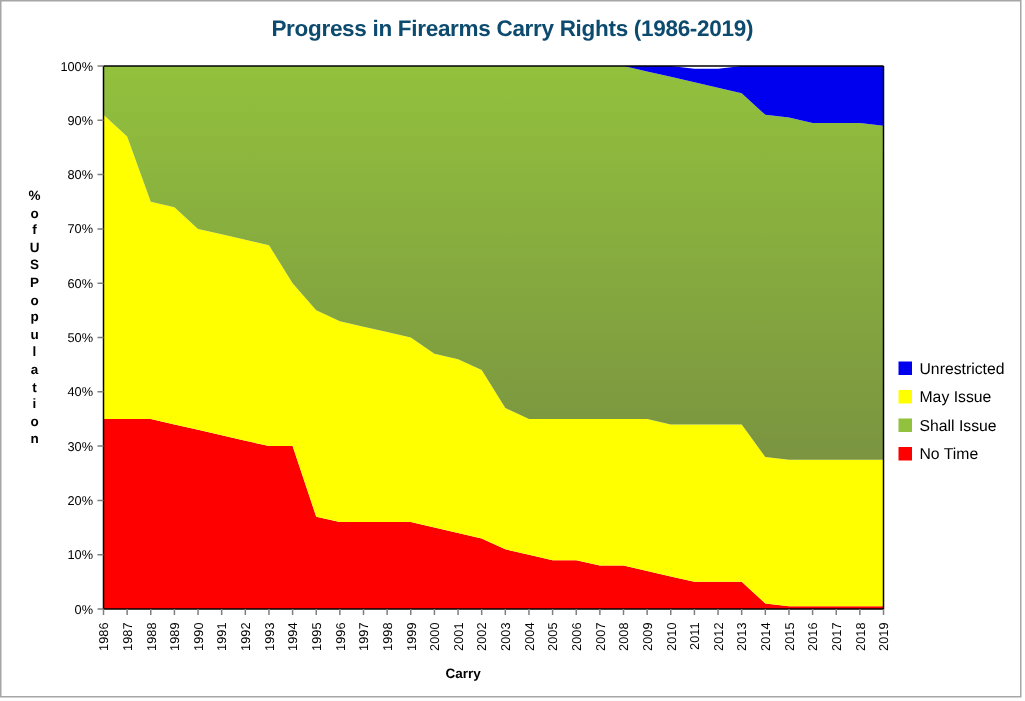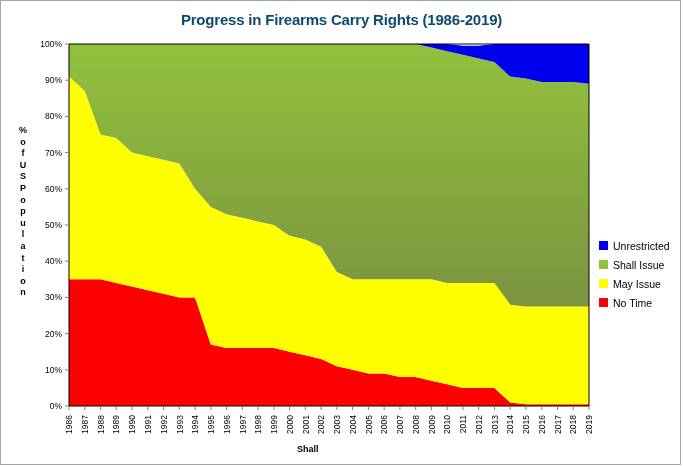--- a/index.html
+++ b/index.html
@@ -236,34 +236,34 @@
       <span>p</span>
       <span>u</span>
       <span>l</span>
       <span>a</span>
       <span>t</span>
       <span>i</span>
       <span>o</span>
       <span>n</span>
     </div>
 
-  <div id="xlabel">Shall</div>
+  <div id="xlabel">Carry</div>
 
   <div id="legend">
       <div class="legend-row">
         <span class="legend-swatch" style="background: rgb(0, 0, 238);"></span>
         <span class="legend-text">Unrestricted</span>
       </div>
       <div class="legend-row">
+        <span class="legend-swatch" style="background: rgb(255, 255, 0);"></span>
+        <span class="legend-text">May Issue</span>
+      </div>
+      <div class="legend-row">
         <span class="legend-swatch" style="background: rgb(146, 193, 61);"></span>
         <span class="legend-text">Shall Issue</span>
       </div>
       <div class="legend-row">
-        <span class="legend-swatch" style="background: rgb(255, 255, 0);"></span>
-        <span class="legend-text">May Issue</span>
-      </div>
-      <div class="legend-row">
         <span class="legend-swatch" style="background: rgb(255, 0, 0);"></span>
         <span class="legend-text">No Time</span>
       </div>
     </div>
 
 </div>
 
 </body></html>

